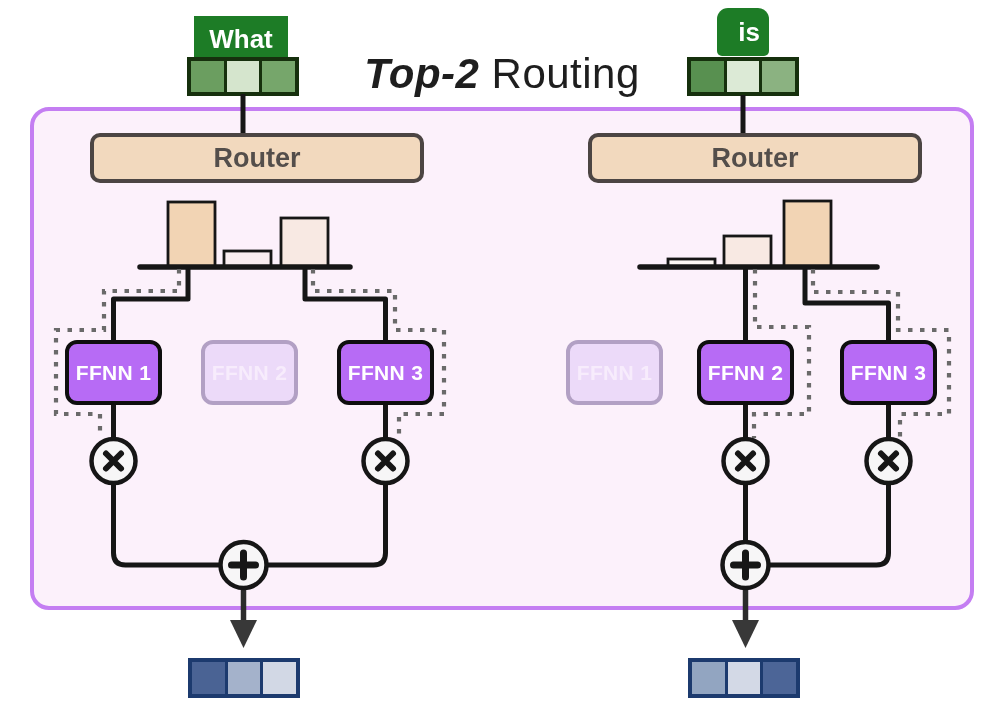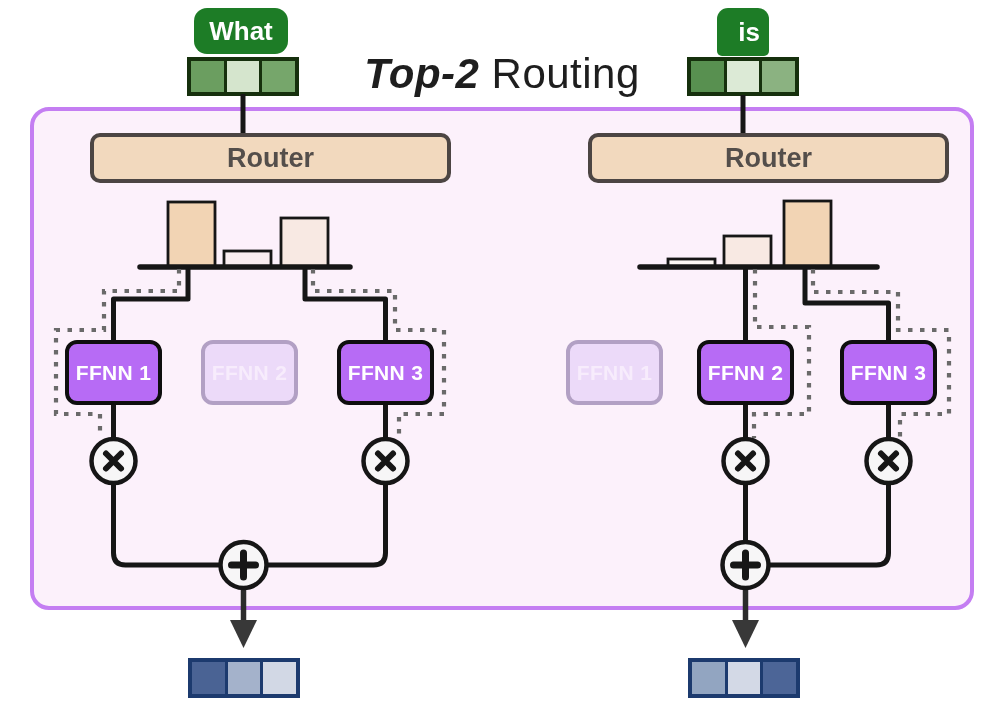--- a/index.html
+++ b/index.html
@@ -12,41 +12,41 @@
   .title{
     position:absolute;left:0;top:50px;width:1004px;text-align:center;
     font-size:42px;color:#1e1e1e;letter-spacing:0.5px;white-space:pre;
   }
   .title .bold{font-weight:bold;font-style:italic;}
   
   .token-badge{
     position:absolute;background:#1d7c26;color:#ffffff;font-weight:bold;
     font-size:26px;display:flex;align-items:center;justify-content:center;
   }
-  .what-badge{left:194px;top:8px;width:94px;height:46px;border-radius:13px;}
+  .what-badge{left:194px;top:16px;width:94px;height:46px;border-radius:0;}
   .is-badge{left:717px;top:8px;width:52px;height:48px;border-radius:11px 11px 5px 5px;padding-left:12px;}
   
   .strip{position:absolute;display:flex;}
   .token-strip{top:57px;width:112px;height:39px;border:4px solid #16300d;}
   .token-strip .cell + .cell{border-left:3px solid #16300d;}
   .what-strip{left:187px;}
   .is-strip{left:687px;}
   .out-strip{top:658px;width:112px;height:40px;border:4px solid #1c3a6e;}
   .out-strip .cell + .cell{border-left:3px solid #1c3a6e;}
   .out-left{left:188px;}
   .out-right{left:688px;}
   .cell{flex:1;}
   
   .moe-panel{
     position:absolute;left:30px;top:107px;width:944px;height:503px;
     background:#fcf1fb;border:4px solid #c47ef2;border-radius:19px;
   }
   
   .router{
-    position:absolute;top:133px;width:361px;height:50px;background:#f2d9be;
+    position:absolute;top:133px;width:334px;height:50px;background:#f2d9be;
     border:4px solid #4c4543;border-radius:10px;color:#544e4b;font-weight:bold;
     font-size:27px;display:flex;align-items:center;justify-content:center;
   }
   .router-left{left:90px;}
   .router-right{left:588px;}
   
   .expert{
     position:absolute;top:340px;width:97px;height:65px;border-radius:12px;
     display:flex;align-items:center;justify-content:center;
     font-weight:bold;font-size:21px;letter-spacing:0.3px;

